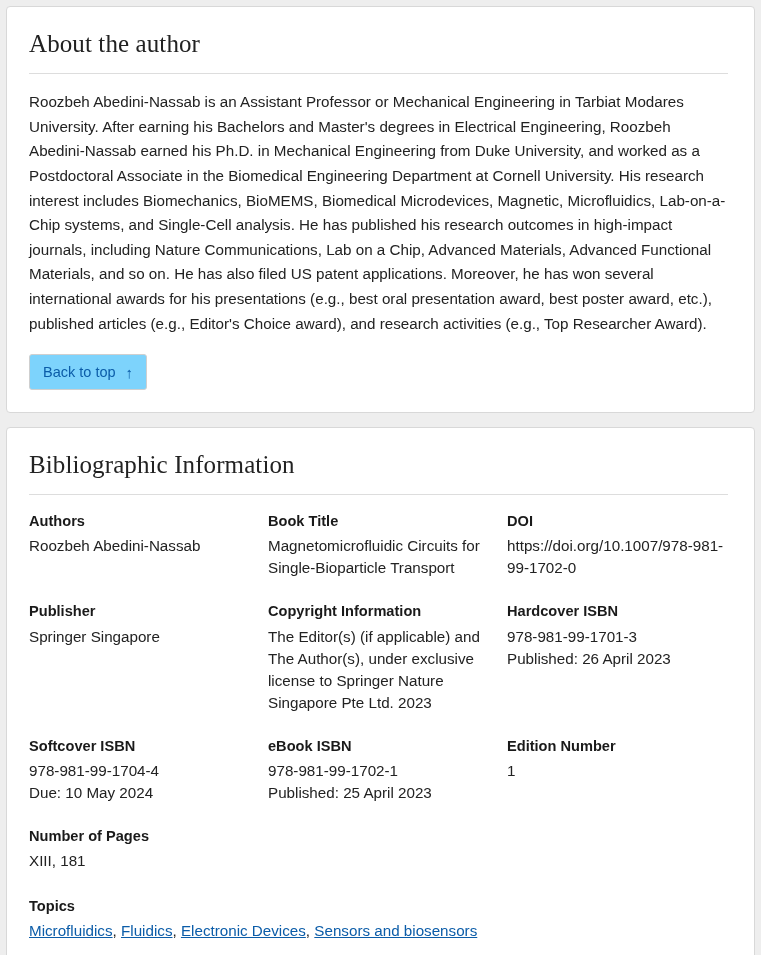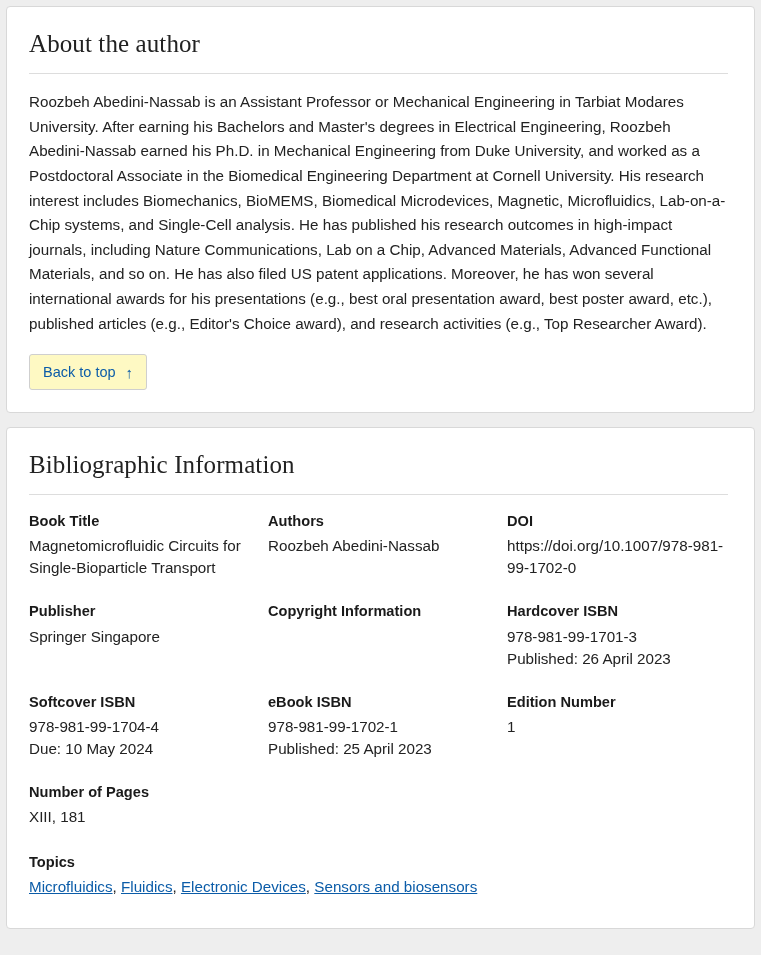--- a/index.html
+++ b/index.html
@@ -42,21 +42,21 @@
     font-size: 15.2px;
     line-height: 1.62;
     color: #222222;
     margin: 0 0 18px 0;
     text-align: left;
   }
   .back-to-top {
     display: inline-flex;
     align-items: center;
     gap: 10px;
-    background: #fef9c3;
+    background: #7dd3fc;
     border: 1px solid #cfcfcf;
     border-radius: 3px;
     padding: 9px 13px 9px 13px;
     font-size: 14.5px;
     color: #0b5ca8;
     cursor: pointer;
     font-family: "Liberation Sans", sans-serif;
   }
   .back-to-top .arrow {
     font-size: 15px;
@@ -123,42 +123,43 @@
     </button>
   </section>
 
   <section class="card bib-card">
     <h2>Bibliographic Information</h2>
     <hr class="rule">
 
     <div class="bib-grid">
 
       <div class="bib-cell">
-        <span class="label">Book Title</span>
-        <span class="value">Magnetomicrofluidic Circuits for Single-Bioparticle Transport</span>
+        <span class="label">Authors</span>
+        <span class="value">Roozbeh Abedini-Nassab</span>
       </div>
 
       <div class="bib-cell">
-        <span class="label">Authors</span>
-        <span class="value">Roozbeh Abedini-Nassab</span>
+        <span class="label">Book Title</span>
+        <span class="value">Magnetomicrofluidic Circuits for Single-Bioparticle Transport</span>
       </div>
 
       <div class="bib-cell">
         <span class="label">DOI</span>
         <span class="value">https://doi.org/10.1007/978-981-99-1702-0</span>
       </div>
 
       <div class="bib-cell">
         <span class="label">Publisher</span>
         <span class="value">Springer Singapore</span>
       </div>
 
 
       <div class="bib-cell">
         <span class="label">Copyright Information</span>
+        <span class="value">The Editor(s) (if applicable) and The Author(s), under exclusive license to Springer Nature Singapore Pte Ltd. 2023</span>
       </div>
 
       <div class="bib-cell">
         <span class="label">Hardcover ISBN</span>
         <span class="value">978-981-99-1701-3</span>
         <span class="value second">Published: 26 April 2023</span>
       </div>
 
       <div class="bib-cell">
         <span class="label">Softcover ISBN</span>

